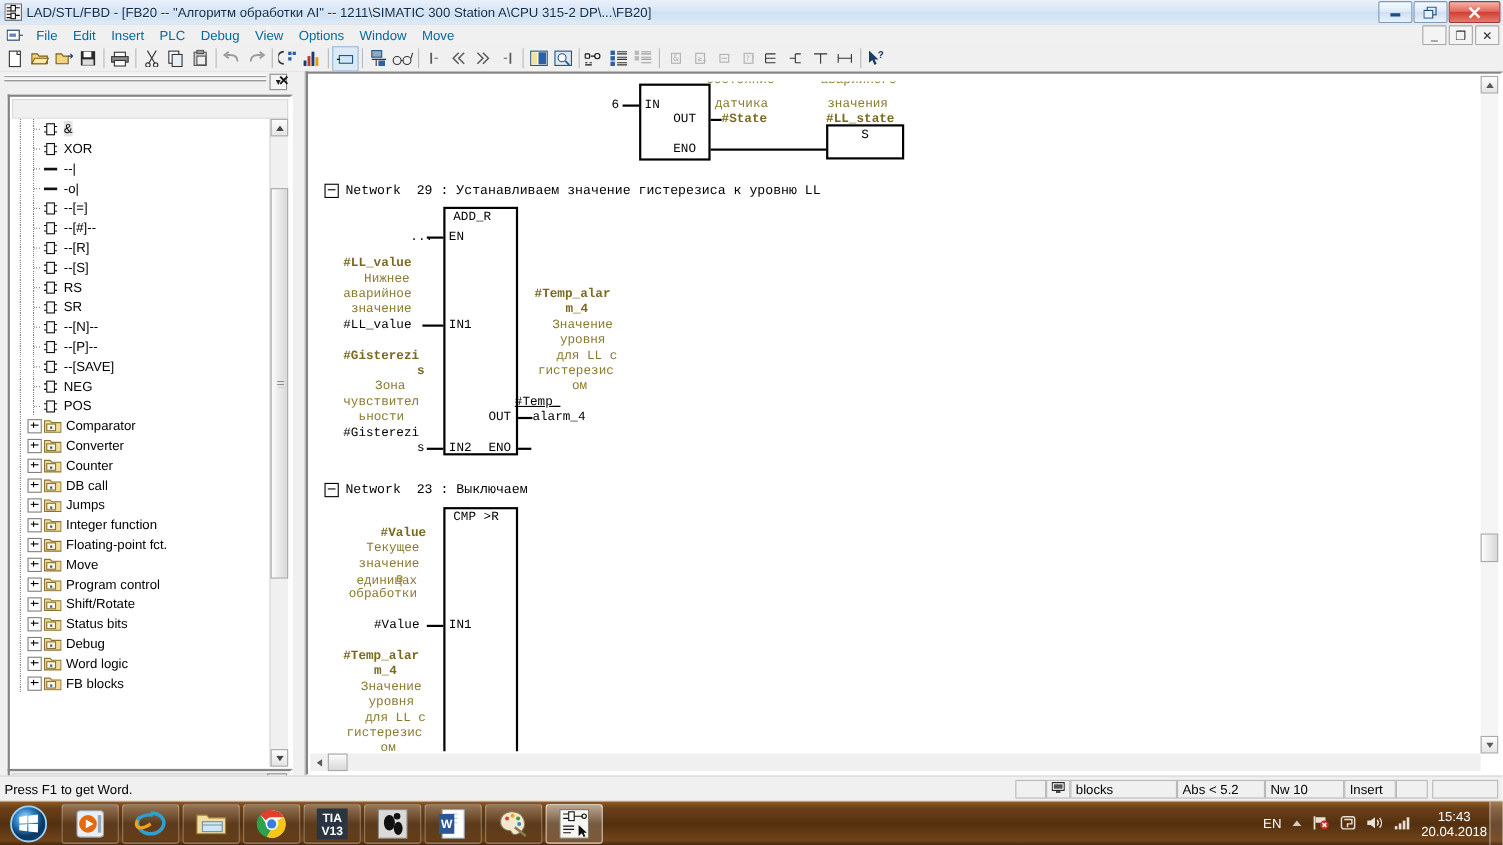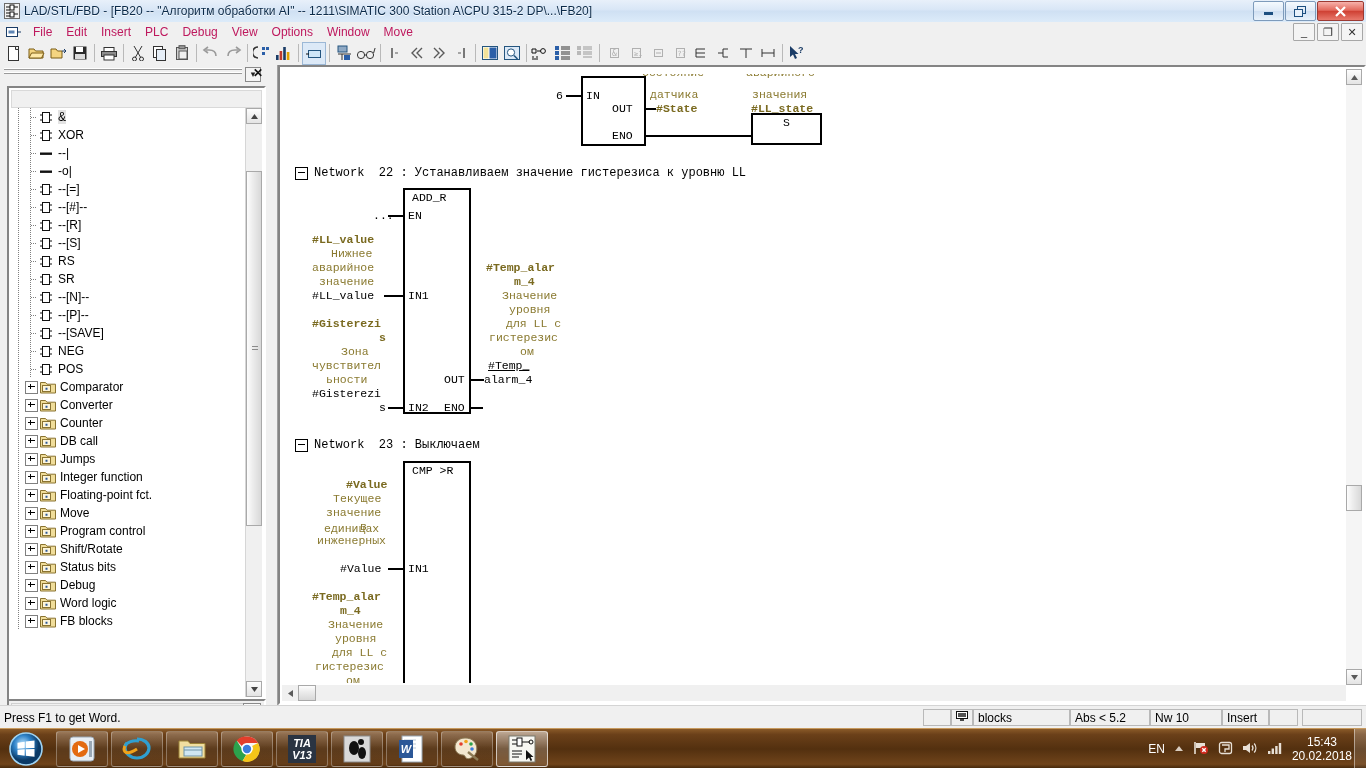--- a/index.html
+++ b/index.html
@@ -33,21 +33,21 @@
       background:linear-gradient(180deg,#f7b2ab 0%,#e2685c 46%,#cf4134 52%,#e8796c 100%);}
   .wb svg{display:block}
 
   
   .menubar{
     position:absolute;left:0;top:22px;width:1366px;height:19px;
     background:#f0f0f0;border-bottom:1px solid #dfdfdf;
     display:flex;align-items:center;
   }
   .sysmenu{width:18px;height:15px;margin-left:4px;margin-right:4px;display:flex;align-items:center;justify-content:center;}
-  .menuitem{padding:1px 7px;font-size:12px;color:#be185d;line-height:16px;}
+  .menuitem{padding:1px 7px;font-size:12px;color:#0369a1;line-height:16px;}
   .childbtns{position:absolute;right:3px;top:1px;display:flex;gap:2px;}
   .cb{width:20px;height:16px;border:1px solid #a7a7a7;background:#f4f4f4;
       display:flex;align-items:center;justify-content:center;font-size:11px;color:#333;border-radius:1px;}
 
   
   .toolbar{
     position:absolute;left:0;top:41px;width:1366px;height:24px;
     background:#f0f0f0;border-bottom:1px solid #c3c3c3;
     display:flex;align-items:center;padding-left:3px;
   }
@@ -154,21 +154,21 @@
   
   .taskbar{
     position:absolute;left:0;top:728px;width:1366px;height:40px;
     background:linear-gradient(180deg,#8a5a28 0%,#6b4019 14%,#53300f 50%,#70441b 88%,#3c2208 100%);
     border-top:1px solid #c79a5e;
   }
   .startorb{position:absolute;left:3px;top:1px;width:46px;height:38px;display:flex;align-items:center;justify-content:center;}
   .tbtns{position:absolute;left:56px;top:2px;display:flex;gap:3px;align-items:center;}
   .tbtn{width:50px;height:34px;border:1px solid rgba(255,255,255,.30);border-radius:3px;
     background:linear-gradient(180deg,rgba(255,255,255,.26),rgba(255,255,255,.06) 48%,rgba(0,0,0,.12));
-    display:flex;align-items:center;justify-content:center;font-style:italic;}
+    display:flex;align-items:center;justify-content:center;}
   .tbtn.active{background:linear-gradient(180deg,rgba(255,255,255,.52),rgba(255,255,255,.22) 48%,rgba(255,255,255,.10));
     border-color:rgba(255,255,255,.65);}
   .tray{position:absolute;right:0;top:0;height:40px;display:flex;align-items:center;gap:9px;padding-right:14px;}
   .tray-lang{color:#fff;font-size:12px;}
   .tray-clock{color:#fff;font-size:12px;text-align:center;line-height:14px;}
   .showdesk{position:absolute;right:0;top:0;width:11px;height:40px;
     background:linear-gradient(180deg,rgba(255,255,255,.22),rgba(255,255,255,.05));
     border-left:1px solid rgba(255,255,255,.45);}
 </style>
 </head>
@@ -877,21 +877,21 @@
         <div class="lad sym" style="left:372px;top:31px;">#State</div>
         <div class="lad cmt" style="left:462px;top:-5px;clip-path:inset(8px 0 0 0);">аварийного</div>
         <div class="lad cmt" style="left:468px;top:17px;">значения</div>
         <div class="lad sym" style="left:467px;top:31px;">#LL_state</div>
         <div class="blk" style="left:467px;top:42px;width:71px;height:32px;"></div>
         <div class="lad" style="left:499px;top:45px;">S</div>
         <div class="wire" style="left:362px;top:64px;width:105px;height:2px;"></div>
 
         <div class="netbar" style="left:11px;top:95px;">
           <div class="netminus"></div>
-          <div class="nettext">Network  22 : Устанавливаем значение гистерезиса к уровню LL</div>
+          <div class="nettext">Network  29 : Устанавливаем значение гистерезиса к уровню LL</div>
         </div>
 
         <div class="blk" style="left:119px;top:117px;width:68px;height:226px;"></div>
         <div class="lad" style="left:128px;top:120px;">ADD_R</div>
         <div class="lad" style="left:124px;top:138px;">EN</div>
         <div class="lad" style="left:89px;top:138px;">...</div>
         <div class="wire" style="left:104px;top:144px;width:15px;height:2px;"></div>
 
         <div class="lad sym" style="left:28px;top:162px;">#LL_value</div>
         <div class="lad cmt" style="left:47px;top:176px;">Нижнее</div>
@@ -911,40 +911,40 @@
         <div class="lad" style="left:124px;top:330px;">IN2</div>
         <div class="wire" style="left:104px;top:336px;width:15px;height:2px;"></div>
 
         <div class="lad sym" style="left:202px;top:190px;">#Temp_alar</div>
         <div class="lad sym" style="left:230px;top:204px;">m_4</div>
         <div class="lad cmt" style="left:218px;top:218px;">Значение</div>
         <div class="lad cmt" style="left:225px;top:232px;">уровня</div>
         <div class="lad cmt" style="left:222px;top:246px;">для LL с</div>
         <div class="lad cmt" style="left:205px;top:260px;">гистерезис</div>
         <div class="lad cmt" style="left:236px;top:274px;">ом</div>
-        <div class="lad" style="left:204px;top:288px;text-decoration:underline;">#Temp_</div>
+        <div class="lad" style="left:184px;top:288px;text-decoration:underline;">#Temp_</div>
         <div class="lad" style="left:200px;top:302px;">alarm_4</div>
         <div class="lad" style="left:160px;top:302px;">OUT</div>
         <div class="wire" style="left:187px;top:308px;width:13px;height:2px;"></div>
         <div class="lad" style="left:160px;top:330px;">ENO</div>
         <div class="wire" style="left:187px;top:336px;width:12px;height:2px;"></div>
 
         <div class="netbar" style="left:11px;top:367px;">
           <div class="netminus"></div>
           <div class="nettext">Network  23 : Выключаем</div>
         </div>
 
         <div class="blk" style="left:119px;top:390px;width:68px;height:300px;"></div>
         <div class="lad" style="left:128px;top:393px;">CMP &gt;R</div>
 
         <div class="lad sym" style="left:62px;top:407px;">#Value</div>
         <div class="lad cmt" style="left:49px;top:421px;">Текущее</div>
         <div class="lad cmt" style="left:42px;top:435px;">значение</div>
         <div class="lad cmt" style="left:76px;top:449px;">в</div>
-        <div class="lad cmt" style="left:33px;top:463px;">инженерных</div>
+        <div class="lad cmt" style="left:33px;top:463px;">обработки</div>
         <div class="lad cmt" style="left:40px;top:451px;">единицах</div>
         <div class="lad" style="left:56px;top:491px;">#Value</div>
         <div class="lad" style="left:124px;top:491px;">IN1</div>
         <div class="wire" style="left:104px;top:497px;width:15px;height:2px;"></div>
 
         <div class="lad sym" style="left:28px;top:519px;">#Temp_alar</div>
         <div class="lad sym" style="left:56px;top:533px;">m_4</div>
         <div class="lad cmt" style="left:44px;top:547px;">Значение</div>
         <div class="lad cmt" style="left:51px;top:561px;">уровня</div>
         <div class="lad cmt" style="left:48px;top:575px;">для LL с</div>
@@ -1128,19 +1128,19 @@
       <span>
         <svg width="16" height="14">
             <rect x="1" y="10" width="2.4" height="3" fill="#e8e0d6"></rect>
             <rect x="4.6" y="7.5" width="2.4" height="5.5" fill="#e8e0d6"></rect>
             <rect x="8.2" y="5" width="2.4" height="8" fill="#e8e0d6"></rect>
             <rect x="11.8" y="2" width="2.4" height="11" fill="#e8e0d6"></rect>
           </svg>
       </span>
       <span class="tray-clock">
         <div>15:43</div>
-        <div>20.02.2018</div>
+        <div>20.04.2018</div>
       </span>
     </div>
     <div class="showdesk"></div>
   </div>
 
 </div>
 
 </body></html>

